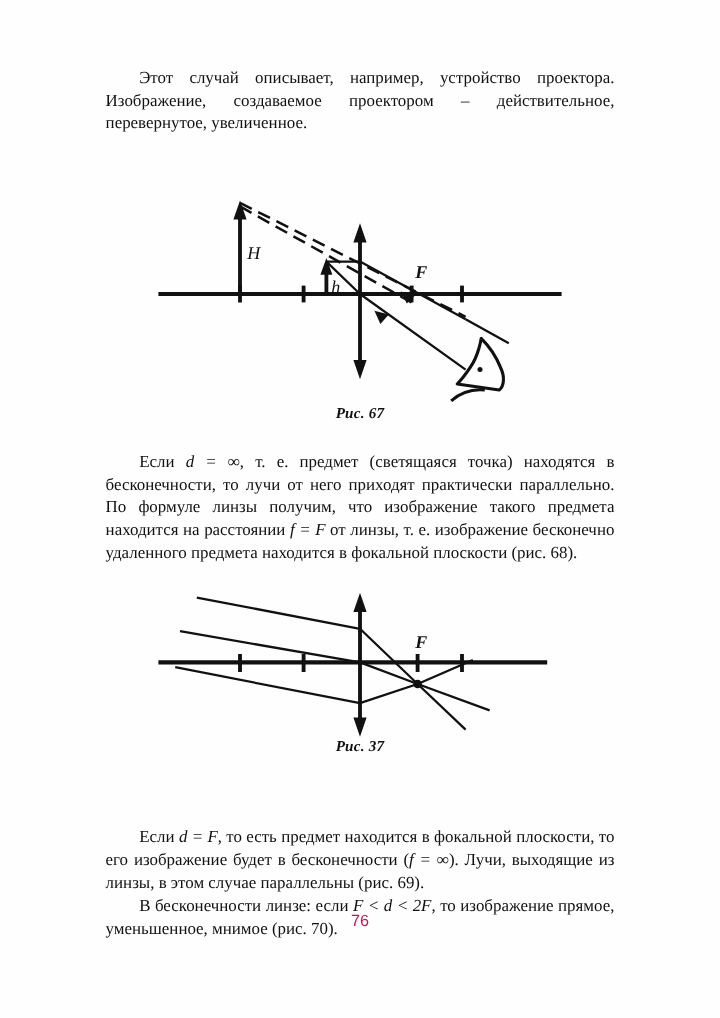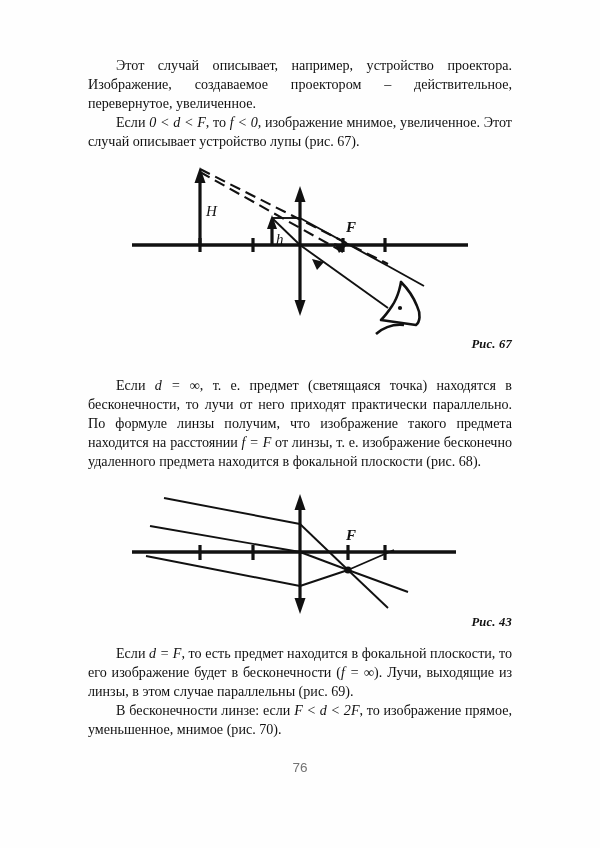--- a/index.html
+++ b/index.html
@@ -35,69 +35,68 @@
     text-indent: 28px;
     text-justify: inter-word;
     color: #111;
   }
   .it { font-style: italic; }
   .nb { white-space: nowrap; }
 
   
   #para-top    { top: 56px; }
   #para-middle { top: 376px; }
-  #para-bottom { top: 644px; }
+  #para-bottom { top: 689px; }
 
   
   .figure {
     position: absolute;
     left: 88px;
     width: 424px;
   }
   #figure-67 { top: 160px; height: 200px; }
   #figure-68 { top: 484px; height: 152px; }
 
   .fig-svg { display: block; }
 
   .fig-caption {
     position: absolute;
     width: 424px;
     left: 0;
-    text-align: right;
+    text-align: center;
     font-style: italic;
     font-weight: bold;
     font-size: 12.6px;
     letter-spacing: 0.2px;
     color: #111;
   }
   #caption-67 { top: 177px; }
   #caption-68 { top: 131px; }
 
   
   #page-number {
     position: absolute;
     top: 760px;
     left: 0;
     width: 600px;
     text-align: center;
     font-family: "Liberation Sans", sans-serif;
     font-size: 13.5px;
-    color: #737373;
+    color: #be185d;
   }
 
   .math { font-family: "Liberation Serif", serif; }
 </style>
 </head>
 <body>
 
 <div class="page">
 
   <div class="text-col" id="para-top">
     <p class="para"><span>Этот случай описывает, например, устройство проектора. Изображение, создаваемое проектором – действительное, перевернутое, увеличенное.</span></p>
-    <p class="para"><span>Если </span><span class="it nb math">0 &lt; d &lt; F</span><span>, то </span><span class="it nb math">f &lt; 0</span><span>, изображение мнимое, увеличенное. Этот случай описывает устройство лупы (рис. 67).</span></p>
   </div>
 
   <div class="figure" id="figure-67">
     <svg class="fig-svg" width="424" height="200" viewBox="0 0 424 200">
       <g stroke="#111" fill="none" stroke-linecap="butt">
 
         <line x1="44" y1="85" x2="380" y2="85" stroke-width="3.4"></line>
 
         <line x1="112" y1="78" x2="112" y2="92" stroke-width="3.2"></line>
         <line x1="165" y1="78" x2="165" y2="92" stroke-width="3.2"></line>
@@ -173,21 +172,21 @@
         <line x1="260" y1="86" x2="300" y2="124" stroke-width="1.9"></line>
         <line x1="260" y1="86" x2="320" y2="108" stroke-width="1.9"></line>
         <line x1="260" y1="86" x2="306" y2="66" stroke-width="1.9"></line>
 
         <circle cx="260" cy="86" r="3.6" fill="#111" stroke="none"></circle>
       </g>
 
       <text x="258" y="56" font-family="Liberation Serif, serif" font-size="15" font-style="italic" font-weight="bold" fill="#111">F</text>
     </svg>
 
-    <div class="fig-caption" id="caption-68">Рис. 43</div>
+    <div class="fig-caption" id="caption-68">Рис. 37</div>
   </div>
 
   <div class="text-col" id="para-bottom">
     <p class="para"><span>Если </span><span class="it nb math">d = F</span><span>, то есть предмет находится в фокальной плоскости, то его изображение будет в бесконечности (</span><span class="it nb math">f = ∞</span><span>). Лучи, выходящие из линзы, в этом случае параллельны (рис. 69).</span></p>
     <p class="para"><span>В бесконечности линзе: если </span><span class="it nb math">F &lt; d &lt; 2F</span><span>, то изображение прямое, уменьшенное, мнимое (рис. 70).</span></p>
   </div>
 
   <div id="page-number">76</div>
 
 </div>

